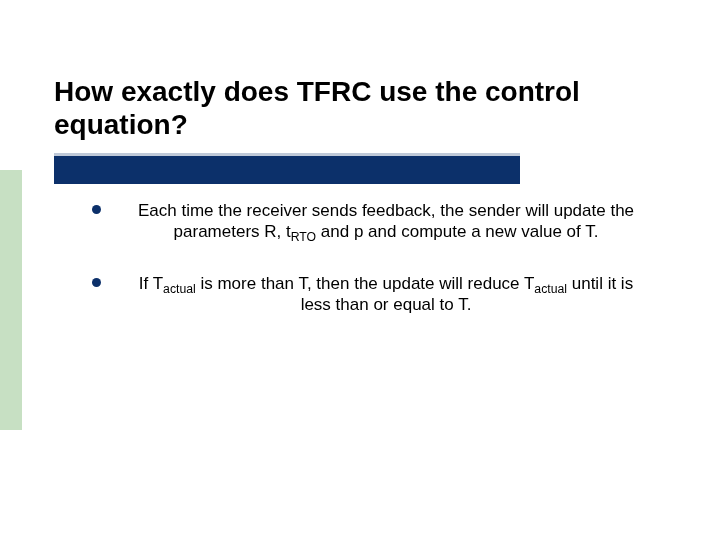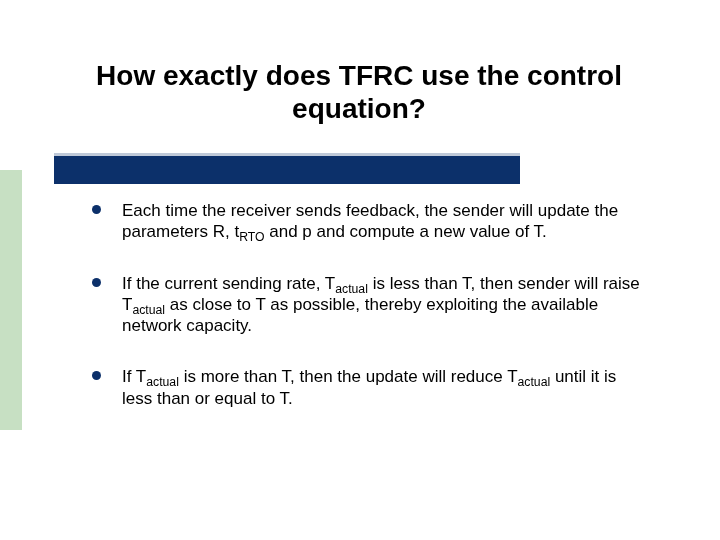--- a/index.html
+++ b/index.html
@@ -22,43 +22,43 @@
     position: absolute;
     left: 0;
     top: 170px;
     width: 22px;
     height: 260px;
     background: #c7e0c3;
   }
   .title-wrap {
     position: absolute;
     left: 54px;
-    top: 59px;
+    top: 75px;
     width: 610px;
-    text-align: center;
   }
   .title {
     font-size: 28px;
     font-weight: bold;
     line-height: 1.18;
   }
   .title-rule {
     position: absolute;
     left: 54px;
     top: 156px;
     width: 466px;
     height: 28px;
     background: #0c306a;
     box-shadow: 0 -3px 0 rgba(0, 40, 100, 0.25);
   }
   .body {
     position: absolute;
     left: 80px;
     top: 200px;
     width: 570px;
+    text-align: center;
   }
   ul.bullets {
     list-style: none;
     padding: 0;
     margin: 0;
   }
   ul.bullets > li {
     position: relative;
     padding-left: 42px;
     font-size: 17px;
@@ -93,23 +93,20 @@
   </div>
   <div class="title-rule"></div>
 
   <div class="body">
     <ul class="bullets">
 
       <li>
         <span>Each time the receiver sends feedback, the sender will update the parameters R, t</span><sub>RTO</sub><span> and p and compute a new value of T.</span>
       </li>
 
-      <li>
-        <span>If the current sending rate, T</span><sub>actual</sub><span> is less than T, then sender will raise T</span><sub>actual</sub><span> as close to T as possible, thereby exploiting the available network capacity.</span>
-      </li>
 
       <li>
         <span>If T</span><sub>actual</sub><span> is more than T, then the update will reduce T</span><sub>actual</sub><span> until it is less than or equal to T.</span>
       </li>
 
     </ul>
   </div>
 
 </div>
 

